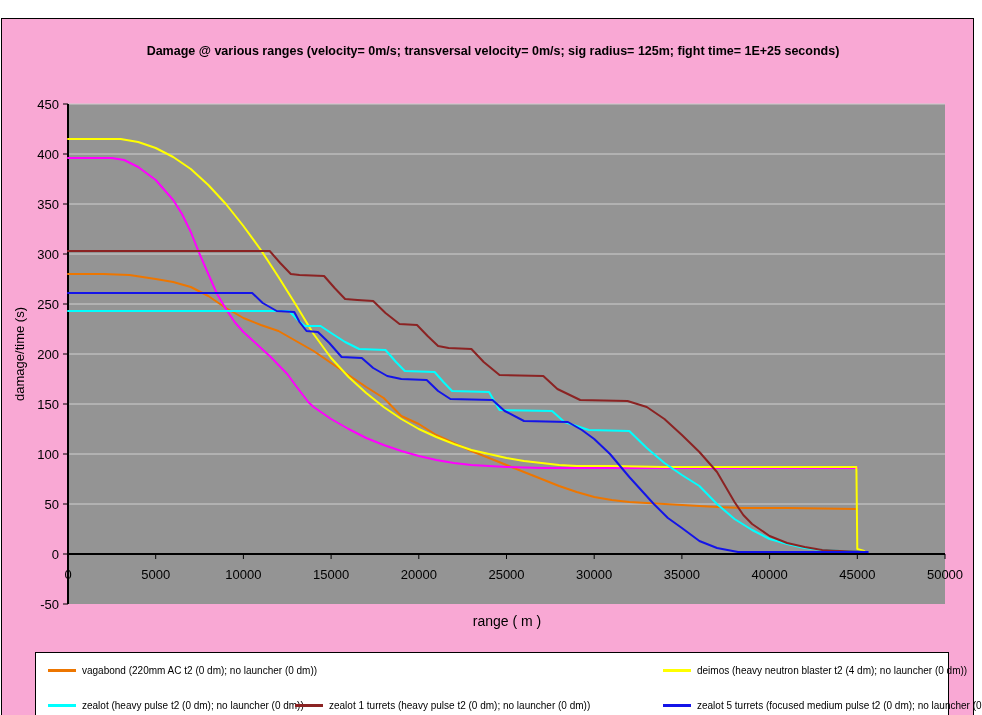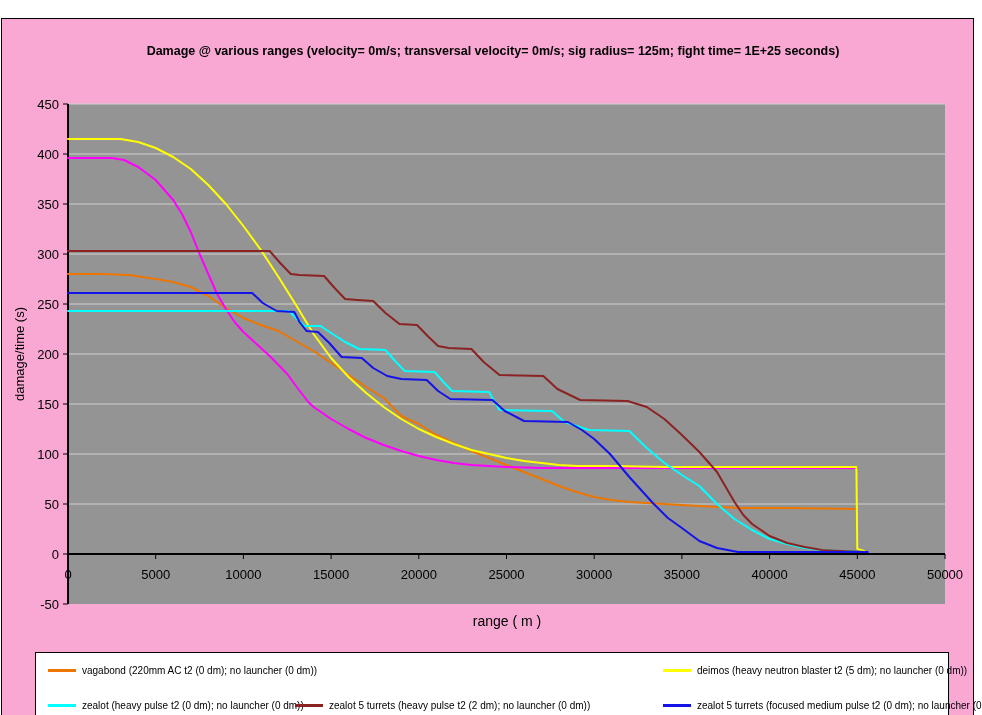--- a/index.html
+++ b/index.html
@@ -91,28 +91,28 @@
     <text id="yaxis-title" x="22" y="335" text-anchor="middle" font-size="13" fill="#000" transform="rotate(-90 22 335)">damage/time (s)</text>
   </svg>
 
   <div id="legend-box">
     <div class="legend-item li0">
       <span class="legend-sample" style="background: rgb(237, 118, 0);"></span>
       <span class="legend-label">vagabond (220mm AC t2 (0 dm); no launcher (0 dm))</span>
     </div>
     <div class="legend-item li2">
       <span class="legend-sample" style="background: rgb(255, 255, 0);"></span>
-      <span class="legend-label">deimos (heavy neutron blaster t2 (5 dm); no launcher (0 dm))</span>
+      <span class="legend-label">deimos (heavy neutron blaster t2 (4 dm); no launcher (0 dm))</span>
     </div>
     <div class="legend-item li3">
       <span class="legend-sample" style="background: rgb(0, 255, 255);"></span>
       <span class="legend-label">zealot (heavy pulse t2 (0 dm); no launcher (0 dm))</span>
     </div>
     <div class="legend-item li4">
       <span class="legend-sample" style="background: rgb(139, 35, 35);"></span>
-      <span class="legend-label">zealot 5 turrets (heavy pulse t2 (2 dm); no launcher (0 dm))</span>
+      <span class="legend-label">zealot 1 turrets (heavy pulse t2 (0 dm); no launcher (0 dm))</span>
     </div>
     <div class="legend-item li5">
       <span class="legend-sample" style="background: rgb(20, 20, 232);"></span>
       <span class="legend-label">zealot 5 turrets (focused medium pulse t2 (0 dm); no launcher (0 dm))</span>
     </div>
   </div>
 </div>
 
 </body></html>

